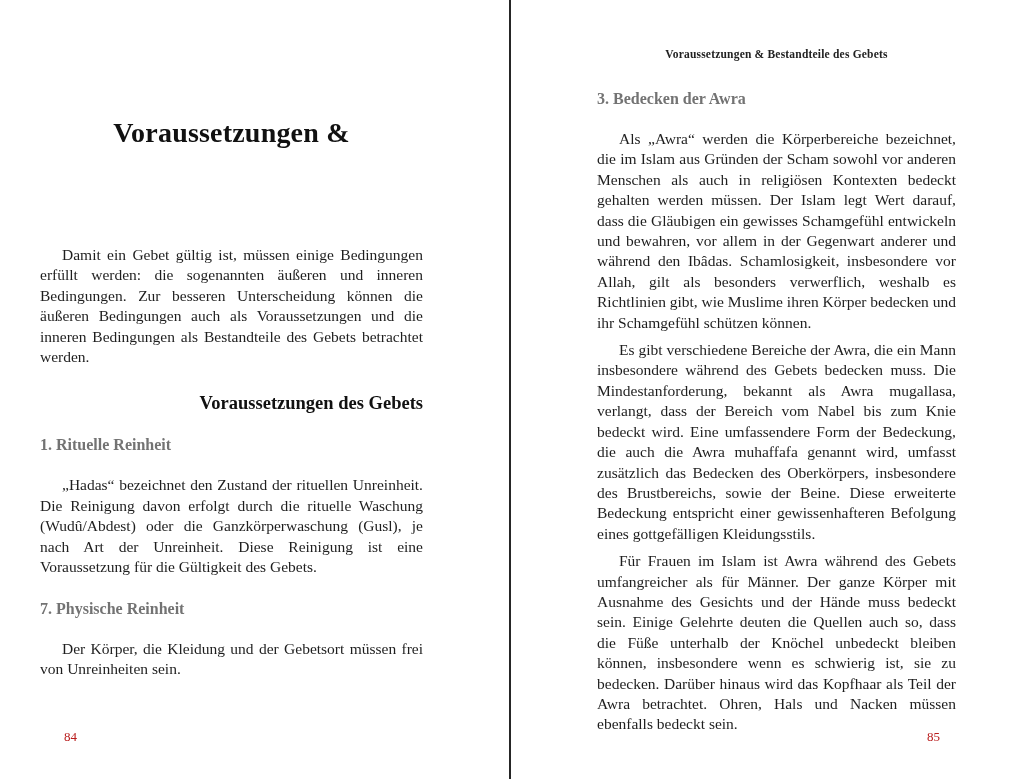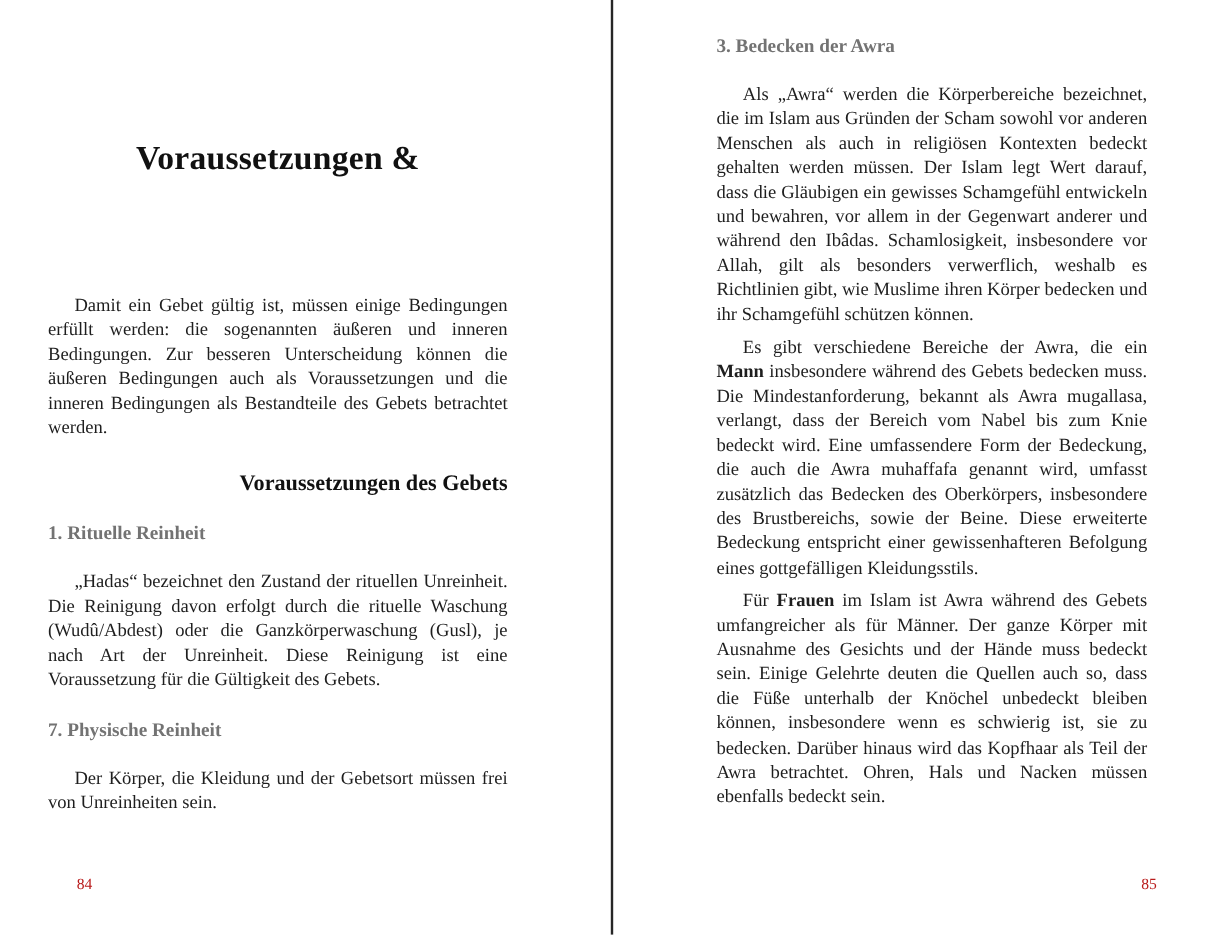--- a/index.html
+++ b/index.html
@@ -83,23 +83,23 @@
     letter-spacing: 0.2px;
   }
 
   .page-number {
     position: absolute;
     bottom: 34px;
     font-size: 13px;
     color: #b91c1c;
   }
   .page-number.num-left  { left: 64px; }
-  .page-number.num-right { right: 56px; text-align: center; }
+  .page-number.num-right { right: 80px; text-align: center; }
 
-  b { font-weight: 700; }
+  b { font-weight: 400; }
 </style>
 </head>
 <body>
 
 <div class="spread">
 
   <div class="page left" lang="de">
     <h1 class="chapter-title">
       <span class="title-line">Voraussetzungen &amp;</span>
     </h1>
@@ -113,20 +113,21 @@
 
     <h3 class="sub-heading">7. Physische Reinheit</h3>
     <p class="body-para indent">Der Körper, die Kleidung und der Gebetsort müssen frei von Unreinheiten sein.</p>
 
     <div class="page-number num-left">84</div>
   </div>
 
   <div class="divider"></div>
 
   <div class="page right" lang="de">
+    <div class="running-header">Voraussetzungen &amp; Bestandteile des Gebets</div>
 
     <h3 class="sub-heading first">3. Bedecken der Awra</h3>
 
     <p class="body-para indent">Als „Awra“ werden die Körperbereiche bezeichnet, die im Islam aus Gründen der Scham sowohl vor anderen Menschen als auch in religiösen Kontexten bedeckt gehalten werden müssen. Der Islam legt Wert darauf, dass die Gläubigen ein gewisses Schamgefühl entwickeln und bewahren, vor allem in der Gegenwart anderer und während den Ibâdas. Schamlosigkeit, insbesondere vor Allah, gilt als besonders verwerflich, weshalb es Richtlinien gibt, wie Muslime ihren Körper bedecken und ihr Schamgefühl schützen können.</p>
     <p class="body-para indent"><span>Es gibt verschiedene Bereiche der Awra, die ein </span><b>Mann</b><span> insbesondere während des Gebets bedecken muss. Die Mindestanforderung, bekannt als Awra mugallasa, verlangt, dass der Bereich vom Nabel bis zum Knie bedeckt wird. Eine umfassendere Form der Bedeckung, die auch die Awra muhaffafa genannt wird, umfasst zusätzlich das Bedecken des Oberkörpers, insbesondere des Brustbereichs, sowie der Beine. Diese erweiterte Bedeckung entspricht einer gewissenhafteren Befolgung eines gottgefälligen Kleidungsstils.</span></p>
     <p class="body-para indent"><span>Für </span><b>Frauen</b><span> im Islam ist Awra während des Gebets umfangreicher als für Männer. Der ganze Körper mit Ausnahme des Gesichts und der Hände muss bedeckt sein. Einige Gelehrte deuten die Quellen auch so, dass die Füße unterhalb der Knöchel unbedeckt bleiben können, insbesondere wenn es schwierig ist, sie zu bedecken. Darüber hinaus wird das Kopfhaar als Teil der Awra betrachtet. Ohren, Hals und Nacken müssen ebenfalls bedeckt sein.</span></p>
 
     <div class="page-number num-right">85</div>
   </div>
 

